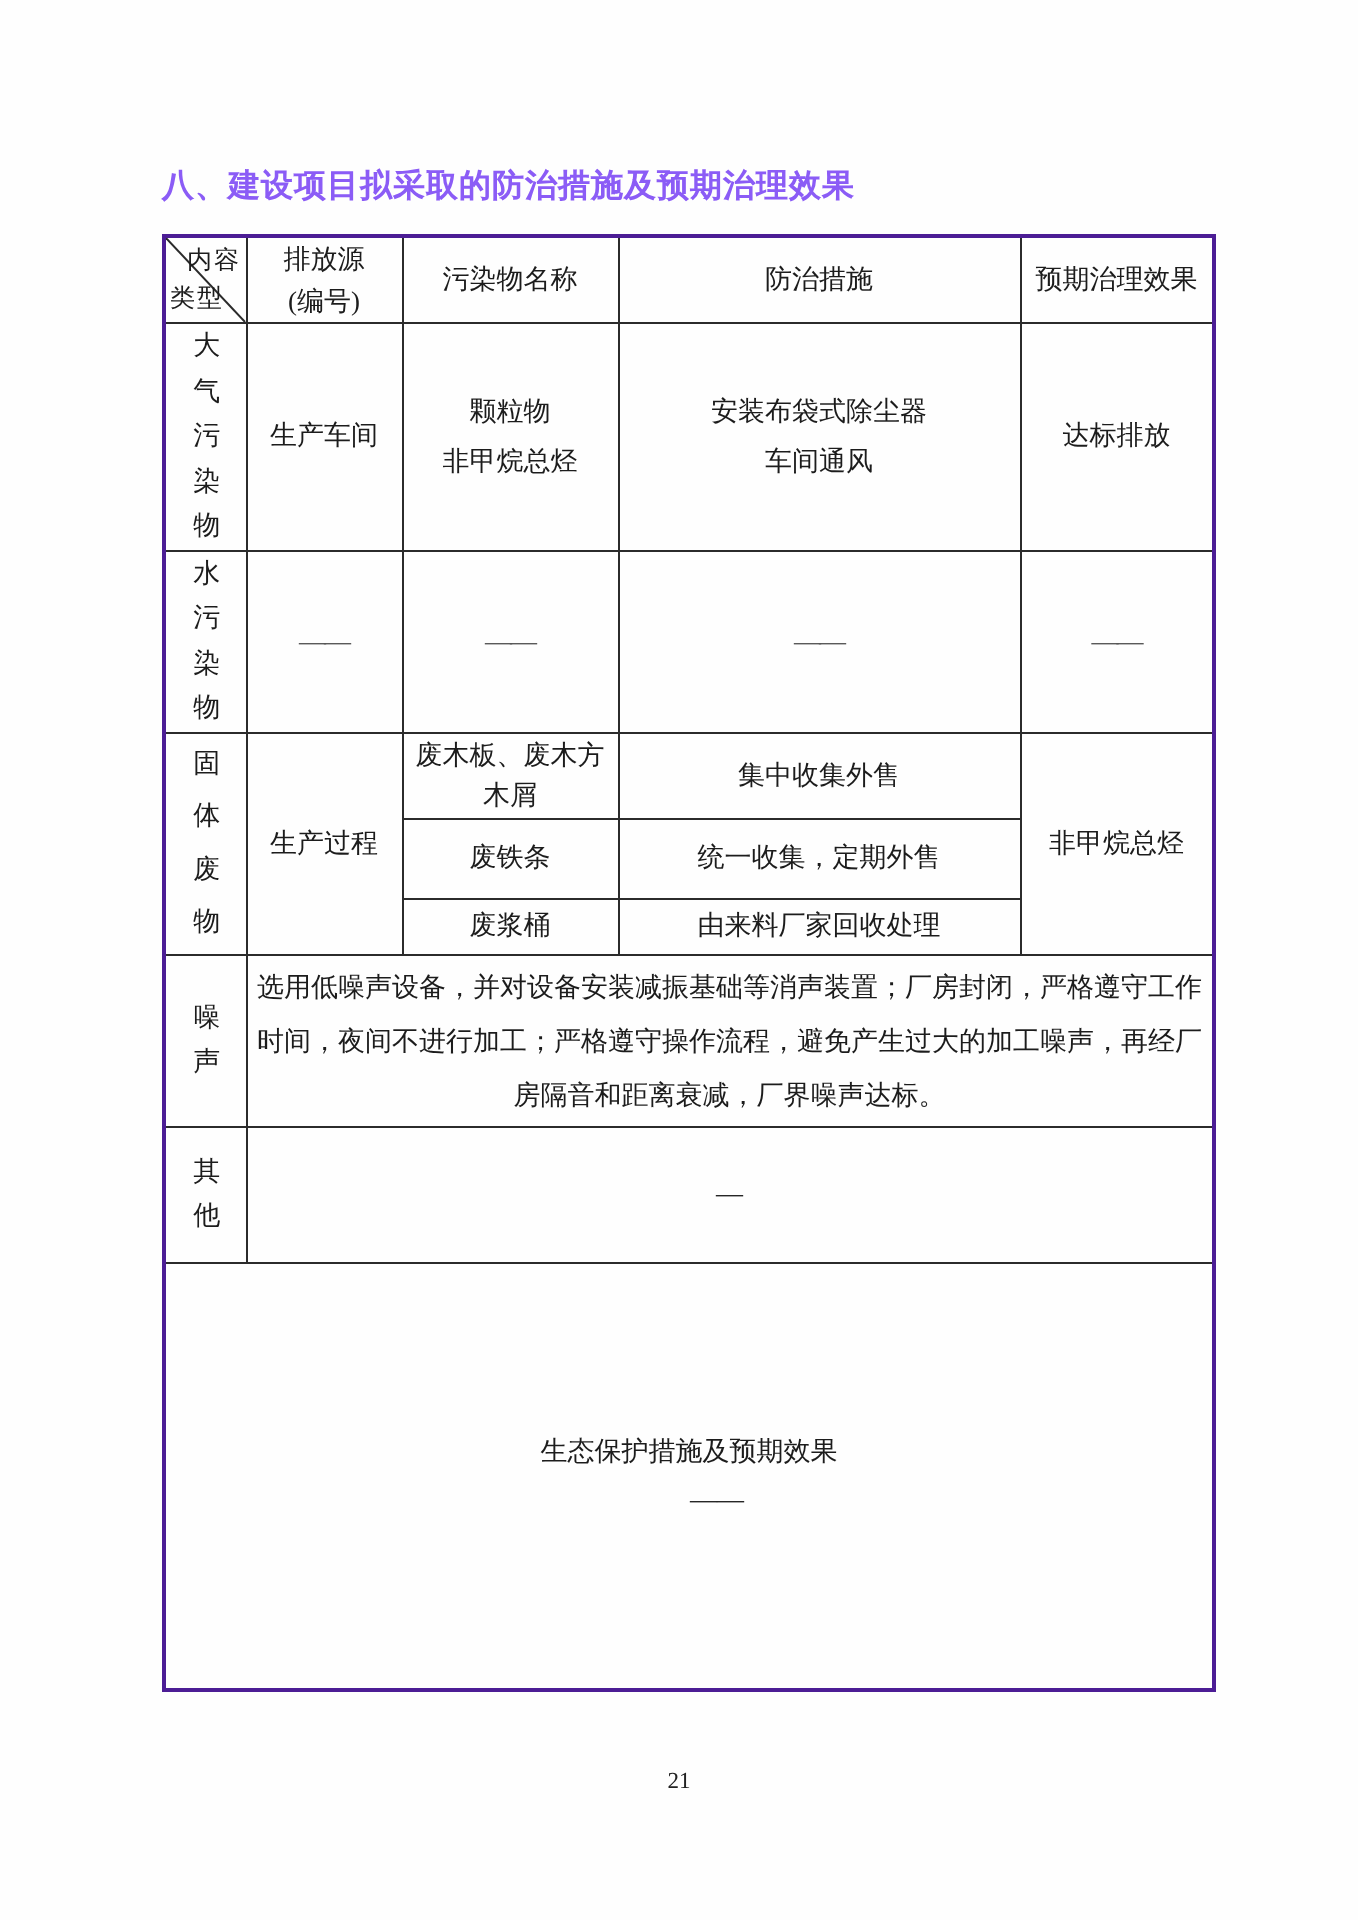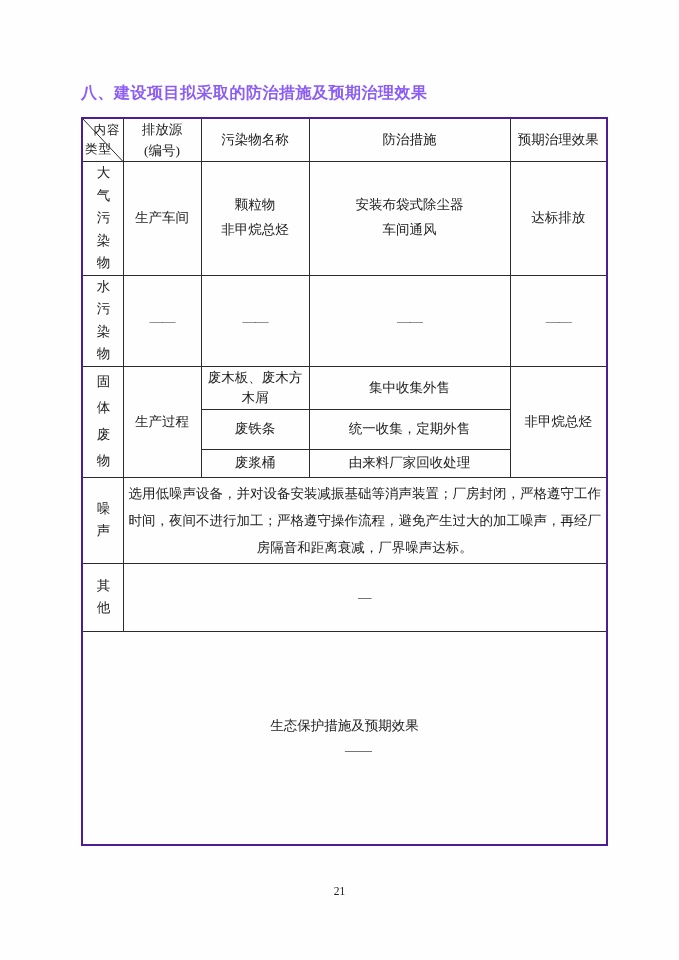--- a/index.html
+++ b/index.html
@@ -83,21 +83,21 @@
   .vert {
     display: inline-block;
     width: 1.1em;
     word-break: break-all;
     line-height: 22.5px;
     text-align: right;
   }
   .vert.tall { line-height: 26.5px; font-family: Liberation Serif, serif; }
 
   .blk { display: block; line-height: 21px; }
-  .two-line span { display: block; line-height: 25px; font-family: Liberation Mono, monospace; }
+  .two-line span { display: block; line-height: 25px; }
   .sub-two span { display: block; line-height: 20px; }
 
   .dash { color: #555; letter-spacing: -1px; }
 
   td.noise-cell {
     text-align: justify;
     vertical-align: middle;
     padding: 4px 9px 4px 9px;
     line-height: 27px;
     text-justify: inter-ideograph;

